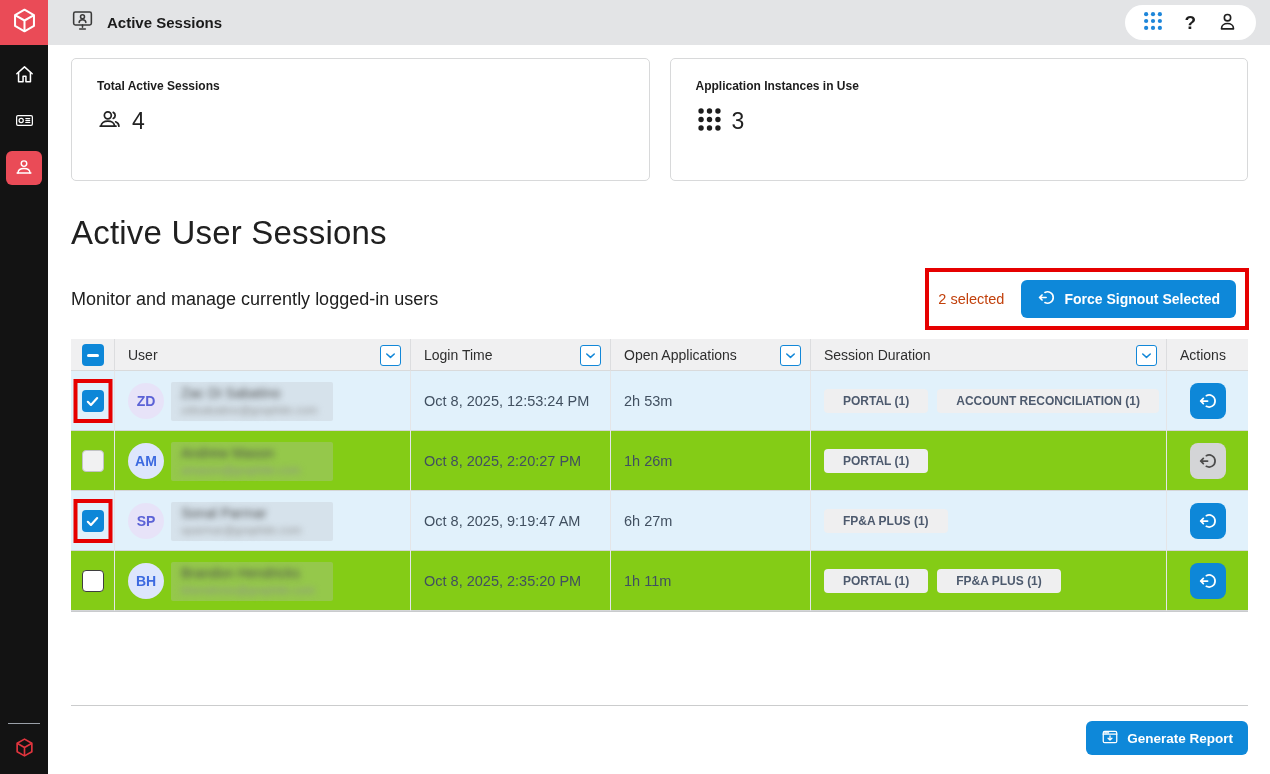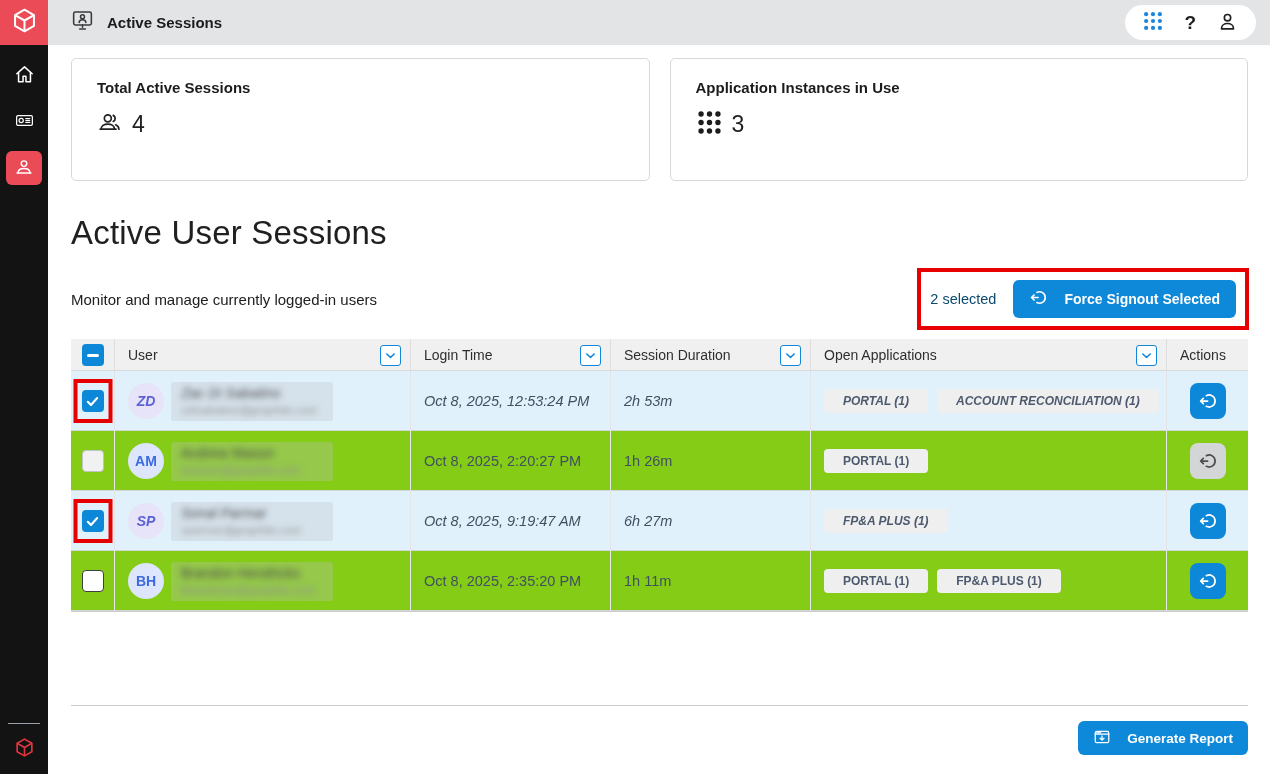--- a/index.html
+++ b/index.html
@@ -23,46 +23,46 @@
   .topbar-title { font-size:15px; font-weight:700; color:#1b1b1b; margin-left:12px; }
   .topbar-right { margin-left:auto; background:#fff; border-radius:19px; height:35px; display:flex; align-items:center; gap:20px; padding:0 17px; }
   .help-glyph { font-size:19px; font-weight:700; color:#1f1f1f; cursor:pointer; line-height:1; }
   .icon-btn { background:none; border:none; display:flex; align-items:center; cursor:pointer; }
 
   .content { padding:13px 22px 0 23px; flex:1; position:relative; }
 
   
   .cards { display:flex; gap:20px; }
   .card { flex:1; height:123px; background:#fff; border:1px solid #d8d9da; border-radius:5px; padding:20px 25px; }
-  .card-title { font-size:15px; font-weight:700; color:#1c1c1c; }
+  .card-title { font-size:12px; font-weight:700; color:#1c1c1c; }
   .card-value-row { display:flex; align-items:center; gap:9px; margin-top:13px; }
   .card-value { font-size:23px; color:#222; }
   .card-sub { font-size:12px; color:#4c4c4c; margin-top:14px; }
 
   
   .h1 { font-size:33px; font-weight:400; color:#202020; margin-top:33px; letter-spacing:0.2px; }
   .toolbar { display:flex; justify-content:space-between; align-items:center; margin-top:16px; height:62px; }
-  .toolbar-sub { font-size:15px; color:#202020; }
+  .toolbar-sub { font-size:18px; color:#202020; }
   .selection-wrap { position:relative; display:flex; align-items:center; gap:17px; margin-right:12px; }
-  .selected-count { font-size:14.5px; color:#0c4a6e; }
+  .selected-count { font-size:14.5px; color:#c2410c; }
   .btn-blue { background:#0e88d9; color:#fff; border:none; border-radius:6px; font-family:"Liberation Sans",sans-serif;
-              font-size:14px; font-weight:700; display:flex; align-items:center; gap:16px; cursor:pointer; }
+              font-size:14px; font-weight:700; display:flex; align-items:center; gap:8px; cursor:pointer; }
   .btn-signout { height:38px; padding:0 16px; }
   .anno { position:absolute; border:4px solid #e60000; z-index:5; pointer-events:none; }
   .anno-selection { left:-13px; right:-13px; top:-12px; bottom:-12px; }
 
   
   .table { margin-top:9px; width:1177px; border-bottom:1px solid #c9cbcd; }
   .trow { display:grid; grid-template-columns:44px 296px 200px 200px 356px 81px; align-items:center; }
   .thead { background:#f0f0f1; height:32px; border-bottom:1px solid #d9dadb; }
   .th { font-size:14px; color:#2e2e2e; display:flex; align-items:center; justify-content:space-between; padding:0 9px 0 13px; height:32px; border-right:1px solid #dcdddf;gap:20px; }
   .th:last-child { border-right:none; }
   .filter-box { width:21px; height:21px; border:1.5px solid #1287d8; border-radius:3px; background:#fff; display:flex; align-items:center; justify-content:center; cursor:pointer; flex-shrink:0; }
   .tr { height:60px; border-bottom:1px solid #d4d6d8; background:#84cc16; }
-  .tr.selected { background:#e1f1fb;font-style:italic; }
+  .tr.selected { background:#e1f1fb; }
   .td { height:60px; display:flex; align-items:center; border-right:1px solid #e4e5e7; padding-left:13px; }
   .td:last-child { border-right:none; justify-content:center; padding-left:0; }
   .td.cb-cell { justify-content:center; padding-left:0; position:relative; }
   .anno-cb { width:39px; height:44px; left:50%; top:50%; transform:translate(-50%,-50%); }
 
   .checkbox { width:22px; height:22px; border-radius:4px; display:flex; align-items:center; justify-content:center; cursor:pointer; }
   .checkbox.checked, .checkbox.indeterminate { background:#0d87d8; }
   .checkbox.muted { background:#f1f1f2; border:1.5px solid #c2c3c5; }
   .checkbox.plain { background:#fff; border:1.5px solid #3f3f3f; }
   .minus-bar { width:12px; height:3px; background:#fff; border-radius:1.5px; }
@@ -254,29 +254,29 @@
           </div>
           <div class="th">
             <span>Login Time</span>
             <span class="filter-box">
               <svg width="15" height="15" viewBox="0 0 24 24" fill="none" stroke="#1287d8" stroke-width="2.4" stroke-linecap="round" stroke-linejoin="round">
                   <path d="M6 9.5 12 15l6-5.5"></path>
                 </svg>
             </span>
           </div>
           <div class="th">
-            <span>Session Duration</span>
+            <span>Open Applications</span>
             <span class="filter-box">
               <svg width="15" height="15" viewBox="0 0 24 24" fill="none" stroke="#1287d8" stroke-width="2.4" stroke-linecap="round" stroke-linejoin="round">
                   <path d="M6 9.5 12 15l6-5.5"></path>
                 </svg>
             </span>
           </div>
           <div class="th">
-            <span>Open Applications</span>
+            <span>Session Duration</span>
             <span class="filter-box">
               <svg width="15" height="15" viewBox="0 0 24 24" fill="none" stroke="#1287d8" stroke-width="2.4" stroke-linecap="round" stroke-linejoin="round">
                   <path d="M6 9.5 12 15l6-5.5"></path>
                 </svg>
             </span>
           </div>
           <div class="th">
             <span>Actions</span>
           </div>
         </div>

